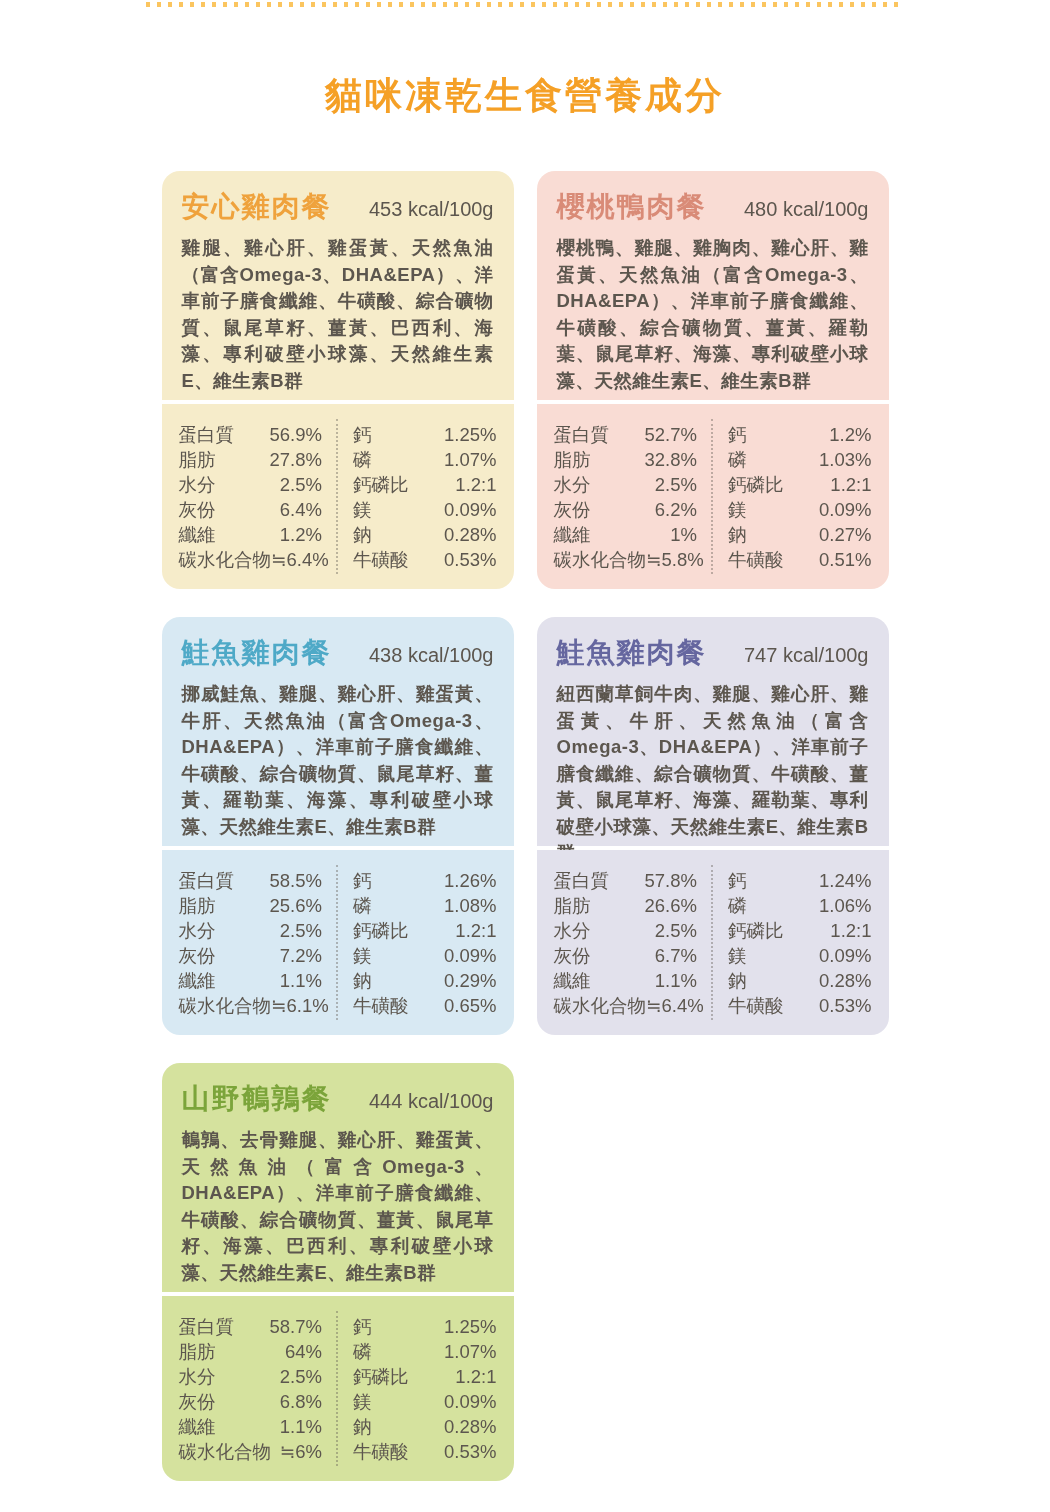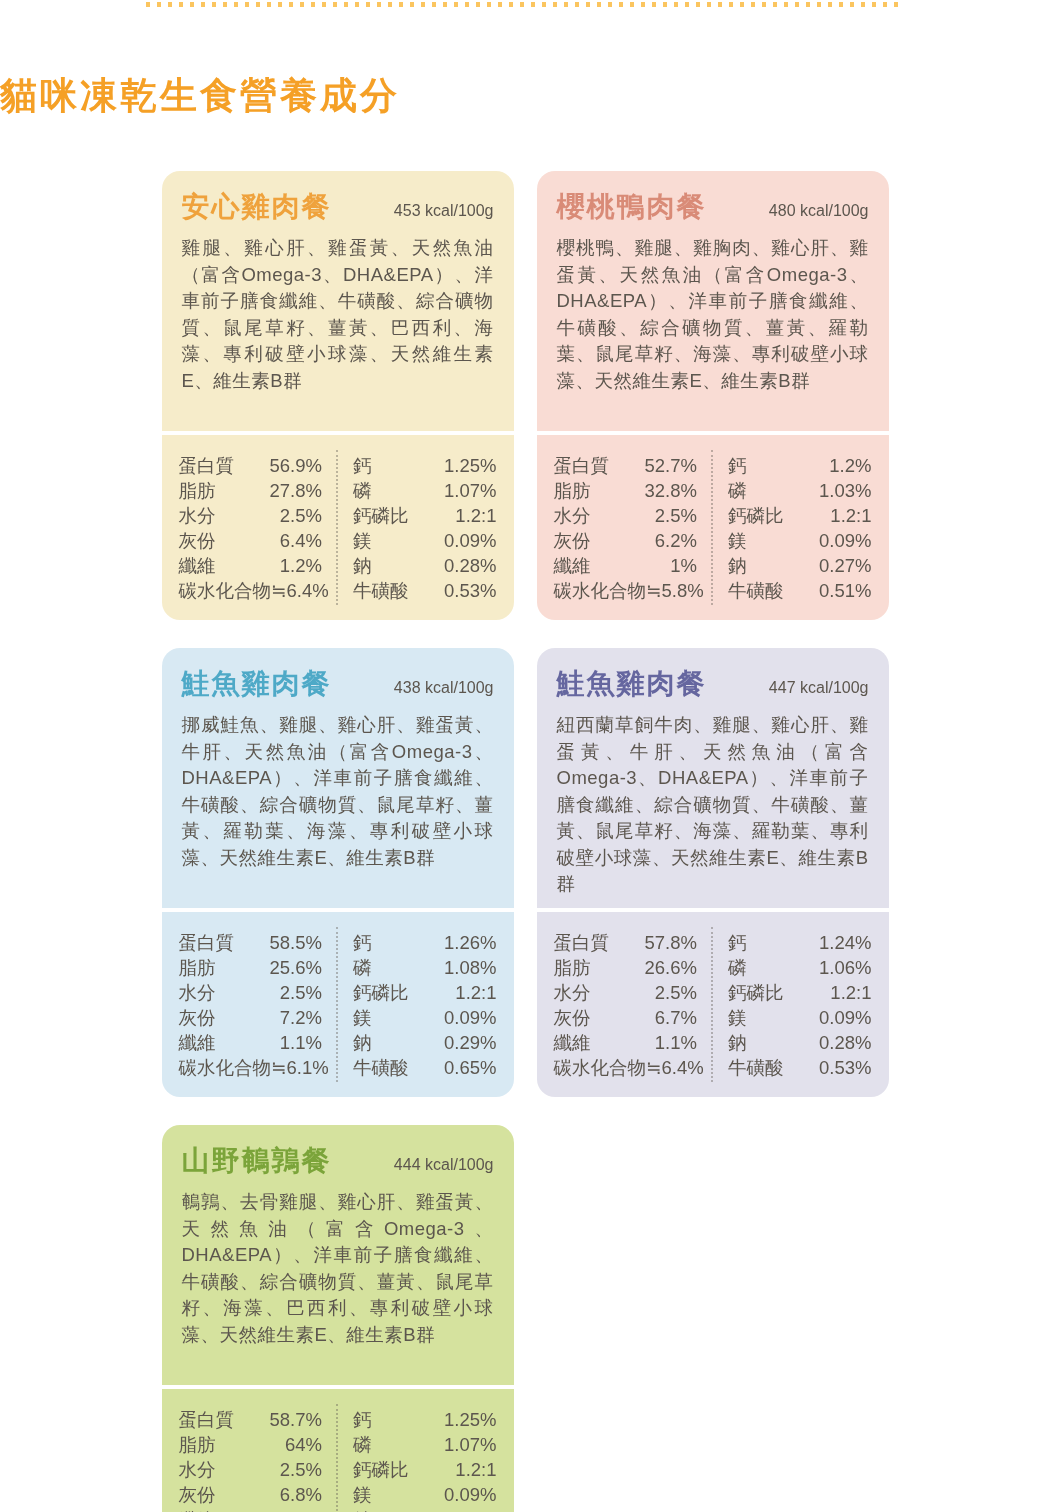--- a/index.html
+++ b/index.html
@@ -6,40 +6,40 @@
   body {
     width:1050px; height:1512px; background:#ffffff;
     font-family:"Liberation Sans", sans-serif; color:#5c564e;
     overflow:hidden;
   }
   .dots {
     width:758px; height:5px; margin:2px auto 0;
     background:repeating-linear-gradient(90deg, var(--dot,#fbc55f) 0 4px, transparent 4px 11px);
   }
   .page-title {
-    margin:64px 0 13px; 
+    margin:64px 0 13px; text-align:center;
     font-size:37px; font-weight:bold; letter-spacing:3px;
     color:var(--accent,#f5a026);
   }
   .cards {
     width:727px; margin:50px auto 0;
     display:grid; grid-template-columns:352px 352px;
     column-gap:23px; row-gap:28px;
   }
   .card { display:flex; flex-direction:column; gap:4px; }
   .card-head {
     background:var(--bg,#eee); border-radius:18px 18px 0 0;
-    height:260px; box-sizing:border-box; padding:17px 20px 0;
+    height:229px; box-sizing:border-box; padding:17px 20px 0;
   }
   .head-row { display:flex; justify-content:space-between; align-items:baseline; }
   .meal-name { margin:0; font-size:28px; font-weight:bold; letter-spacing:2px; color:var(--title,#333); white-space:nowrap; }
-  .kcal { font-size:16px; color:#5c564e; white-space:nowrap; }
+  .kcal { font-size:20px; color:#5c564e; white-space:nowrap; }
   .ingredients {
     margin:9px 0 0; font-size:18.5px; line-height:26.5px;
-    text-align:justify; text-justify:inter-ideograph; letter-spacing:0.5px;
+    text-align:justify; text-justify:inter-ideograph; letter-spacing:0.5px;font-weight:bold;
   }
   .card-table {
     background:var(--bg,#eee); border-radius:0 0 18px 18px;
     height:185px; box-sizing:border-box; padding:15px 17px; display:flex;
   }
   .ncol { flex:1; display:flex; flex-direction:column; justify-content:center; min-width:0; }
   .ncol.left  { padding-right:14px; }
   .ncol.right { padding-left:15px; border-left:2px dotted rgba(92,86,78,.38); }
   .nr { display:flex; justify-content:space-between; align-items:baseline; font-size:18.5px; }
   .nl { white-space:nowrap; }
@@ -242,21 +242,21 @@
             <span class="nv">0.65%</span>
           </div>
       </div>
     </div>
   </section>
 
   <section class="card" style="--bg: #e2e1ec; --title: #65669f;">
     <div class="card-head">
       <div class="head-row">
         <h2 class="meal-name">鮭魚雞肉餐</h2>
-        <span class="kcal">447 kcal/100g</span>
+        <span class="kcal">747 kcal/100g</span>
       </div>
       <p class="ingredients">紐西蘭草飼牛肉、雞腿、雞心肝、雞蛋黃、牛肝、天然魚油（富含Omega-3、DHA&amp;EPA）、洋車前子膳食纖維、綜合礦物質、牛磺酸、薑黃、鼠尾草籽、海藻、羅勒葉、專利破壁小球藻、天然維生素E、維生素B群</p>
     </div>
     <div class="card-table">
       <div class="ncol left">
         <div class="nr">
             <span class="nl">蛋白質</span>
             <span class="nv">57.8%</span>
           </div>
         <div class="nr">

